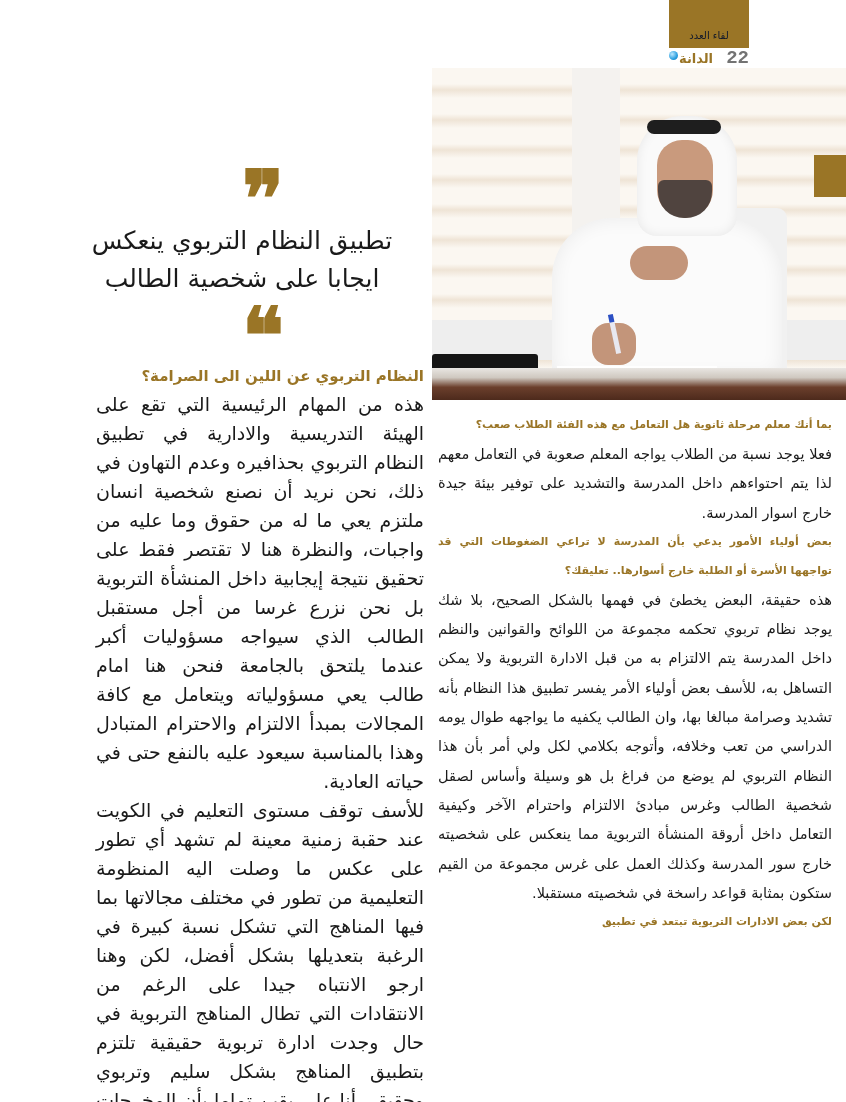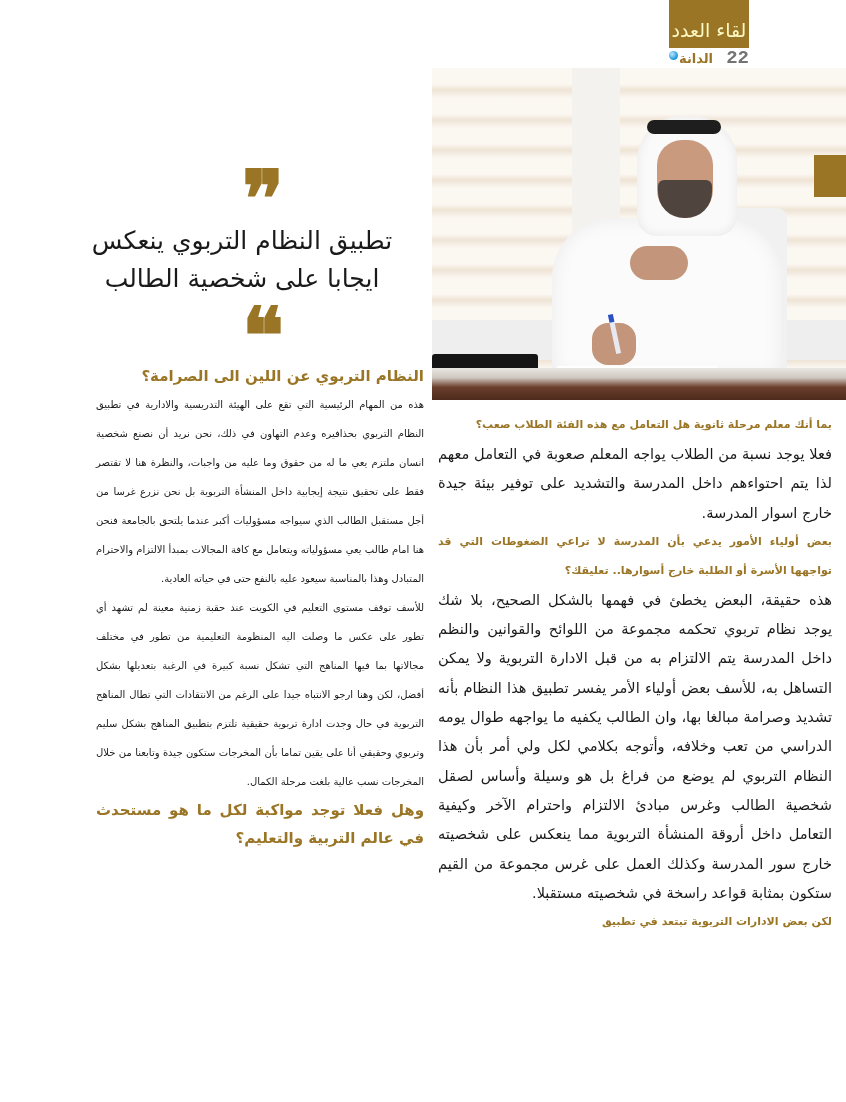--- a/index.html
+++ b/index.html
@@ -2,22 +2,22 @@
 <html lang="ar" dir="rtl"><head>
   <meta charset="utf-8">
   <style>
     * { box-sizing: border-box; margin: 0; padding: 0; }
     html, body { width: 846px; height: 1102px; background: #ffffff; overflow: hidden; }
     body { position: relative; font-family: "DejaVu Sans", sans-serif; color: #1a1a1a; }
 
     
     .header-tab {
       position: absolute; top: 0; left: 669px; width: 80px; height: 46px;
-      background: #9a7526; color: #fef9c3; display: flex; align-items: flex-end; justify-content: center;
-      padding-bottom: 5px; font-size: 19px; font-family: "DejaVu Sans", sans-serif;
+      background: #9a7526; color: #0f172a; display: flex; align-items: flex-end; justify-content: center;
+      padding-bottom: 5px; font-size: 10px; font-family: "DejaVu Sans", sans-serif;
     }
     .header-rule {
       position: absolute; top: 46px; left: 669px; width: 80px; height: 2px; background: #9a7526;
     }
     .issue-row {
       position: absolute; top: 49px; left: 669px; width: 80px; height: 18px;
       display: flex; flex-direction: row-reverse; justify-content: space-between; align-items: center;
     }
     .issue-num { color: #737373; font-weight: bold; font-size: 19px; font-family: Liberation Mono, monospace; direction: ltr; }
     .logo {
@@ -60,21 +60,21 @@
     .pull-quote {
       position: absolute; top: 222px; left: 60px; width: 364px; text-align: center;
       font-size: 25px; line-height: 38px; color: #1a1a1a; font-family: "DejaVu Sans", sans-serif; font-weight: normal;
     }
 
     
     .col { position: absolute; text-align: justify; text-align-last: right; }
     .col-left { top: 362px; left: 96px; width: 328px; }
     .col-right { top: 410px; left: 438px; width: 394px; }
     .q { color: #9a7526; font-weight: bold; font-size: 15px; line-height: 28px; font-family: "DejaVu Sans", sans-serif; }
-    .a { color: #1a1a1a; font-size: 10px; line-height: 29px; font-family: "DejaVu Sans", sans-serif; }
+    .a { color: #1a1a1a; font-size: 19px; line-height: 29px; font-family: "DejaVu Sans", sans-serif; }
     .col-right .q { font-size: 11px; line-height: 29px; }
     .col-right .a { font-size: 14.6px; line-height: 29.3px; }
   </style>
 </head>
 <body>
 
 <div class="header-tab">
   <span>لقاء العدد</span>
 </div>
 <div class="header-rule"></div>

